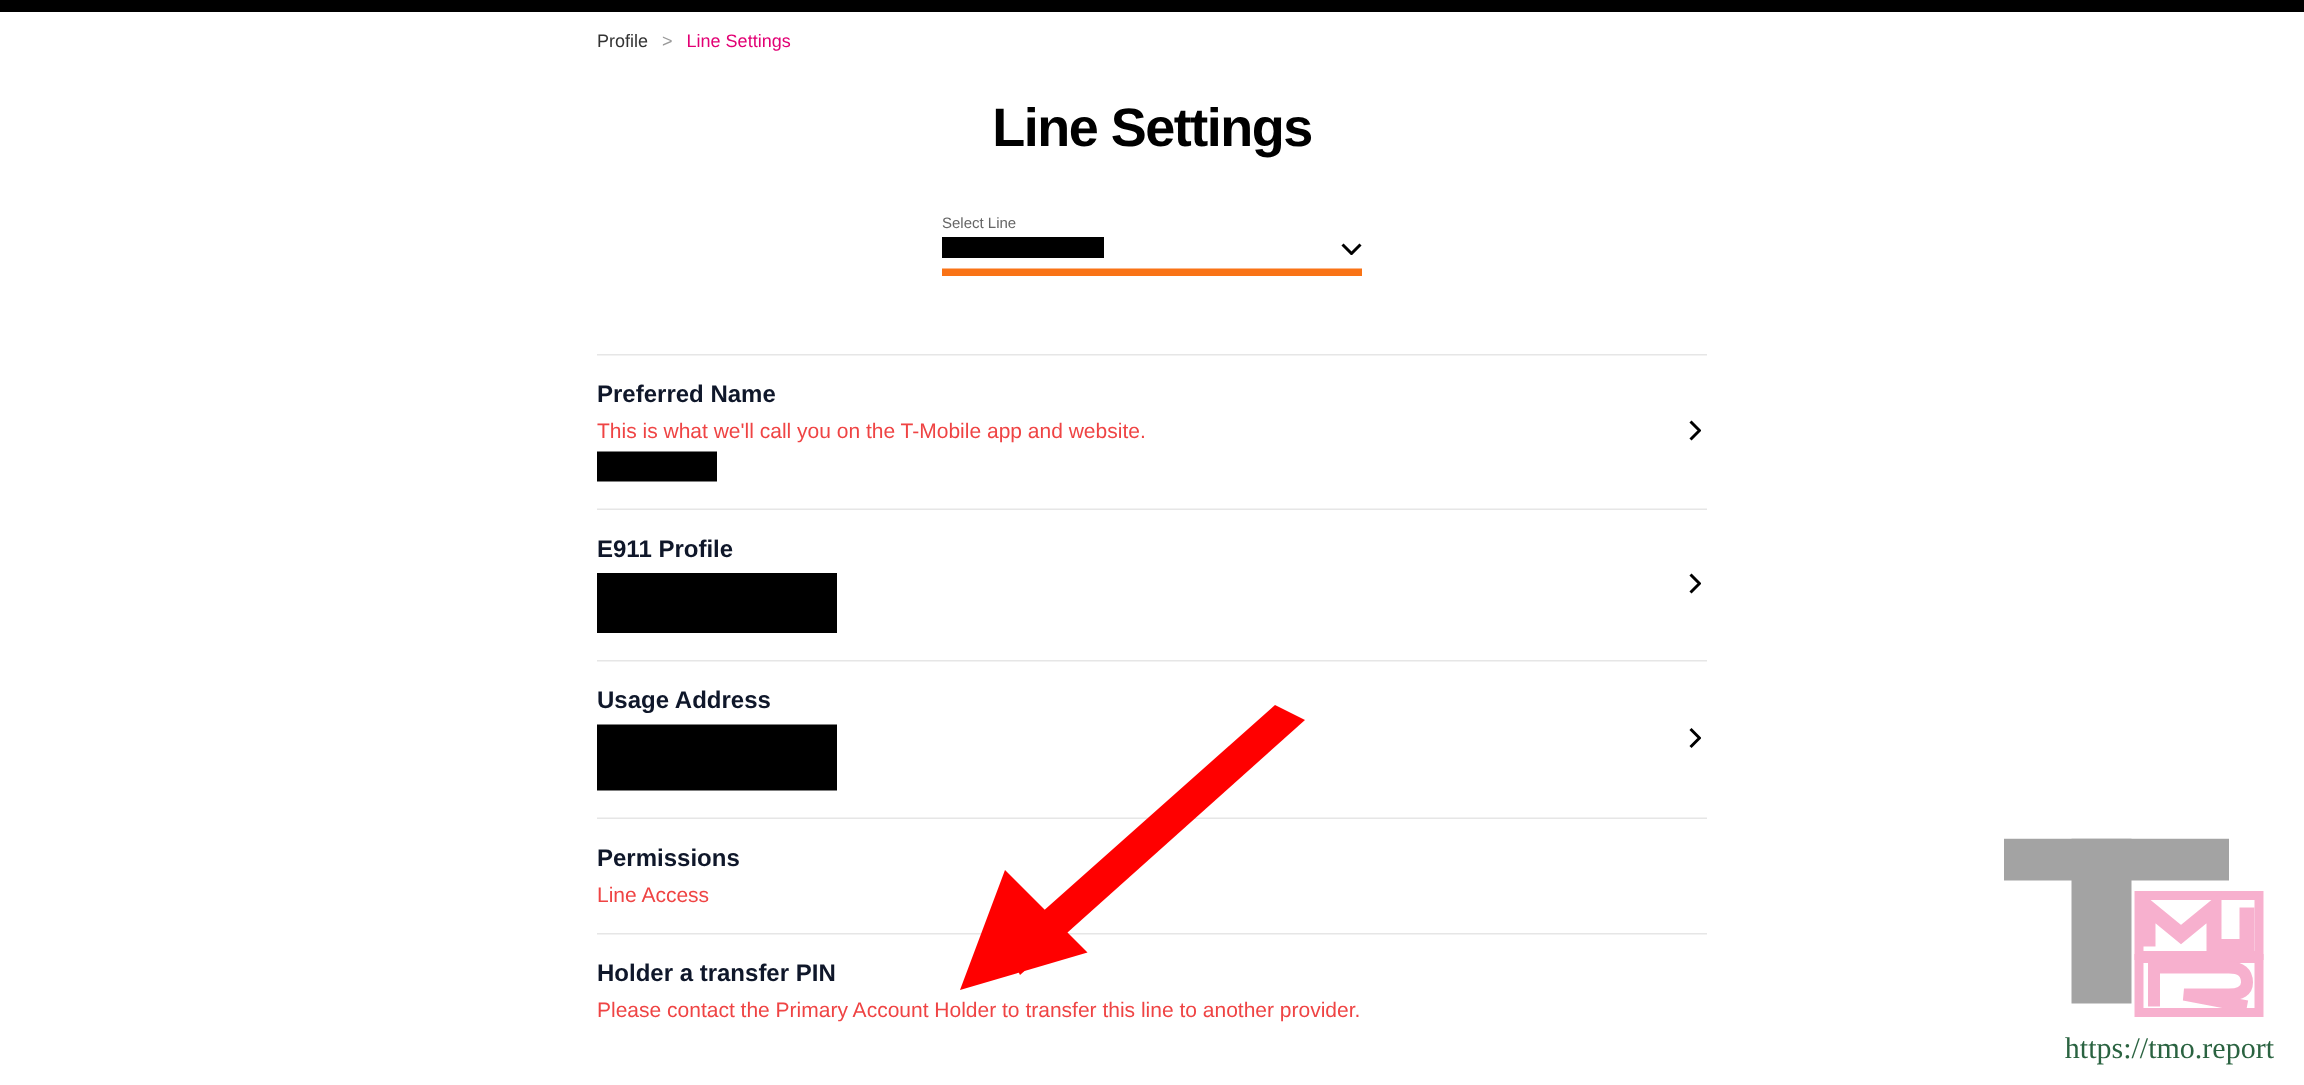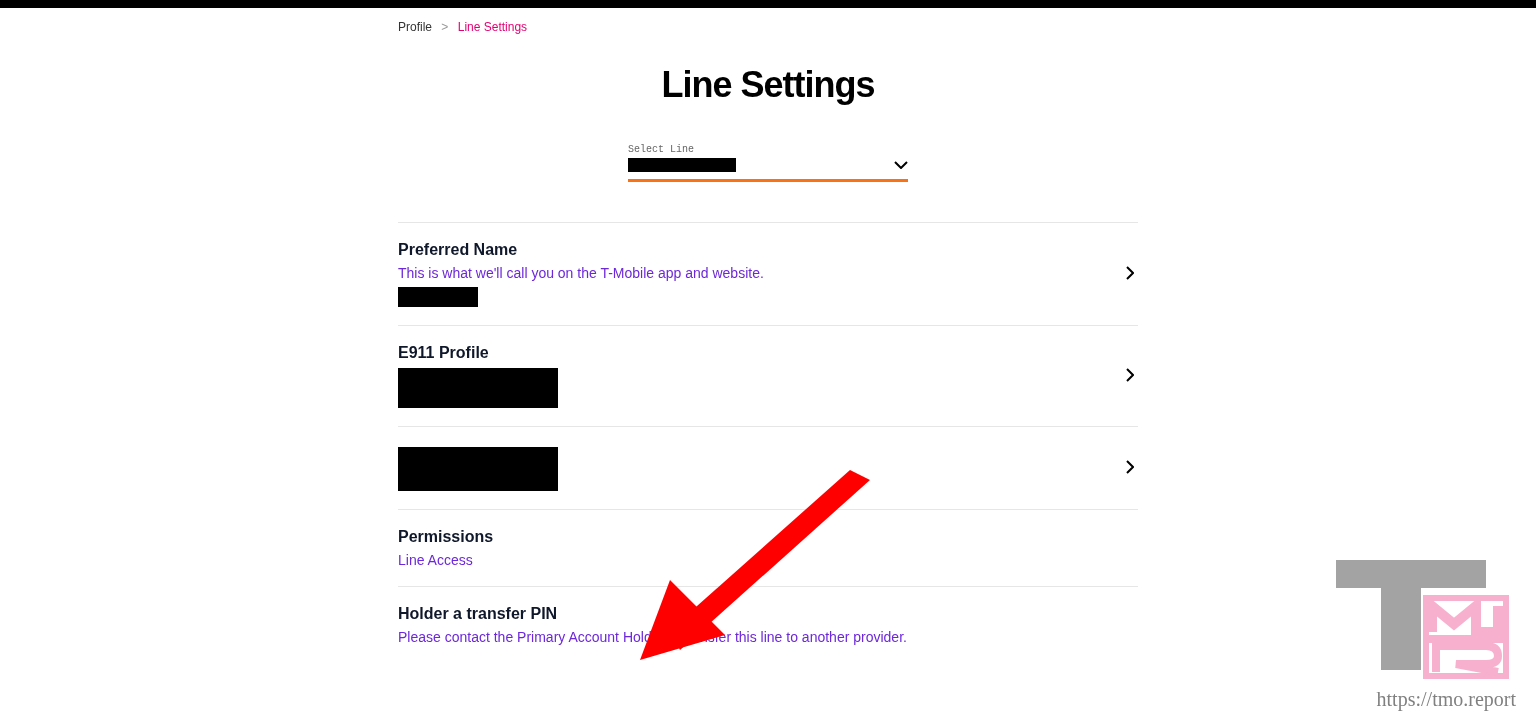--- a/index.html
+++ b/index.html
@@ -40,25 +40,24 @@
     .page-title {
       font-size: 36px;
       font-weight: 900;
       text-align: center;
       letter-spacing: -1px;
       margin-bottom: 38px;
       color: #000;
     }
     .select-line-wrap {
       width: 280px;
-      margin: 0 auto 40px auto;
-      border-bottom: 3px solid #f97316;
+      margin: 0 auto 52px auto;
+      border-bottom: 5px solid #f97316;
       position: relative;
       padding-bottom: 6px;
-      font-family: Liberation Mono, monospace;
     }
     .select-line-label {
       font-size: 10px;
       color: #666;
       display: block;
       margin-bottom: 2px;
     }
     .select-line-value {
       display: flex;
       align-items: center;
@@ -92,21 +91,21 @@
       flex: 1;
     }
     .row-title {
       font-size: 16px;
       font-weight: 700;
       color: #0f172a;
       margin-bottom: 6px;
     }
     .row-desc {
       font-size: 14px;
-      color: #6d28d9;
+      color: #ef4444;
     }
     .row-arrow {
       font-size: 14px;
       color: #000;
       font-weight: bold;
       padding-right: 4px;
     }
     .redact-name {
       width: 80px;
       height: 20px;
@@ -143,21 +142,21 @@
       position: absolute;
       right: 20px;
       bottom: 12px;
       text-align: right;
       z-index: 5;
       opacity: 0.9;
     }
     .watermark-url {
       font-family: Georgia, 'Times New Roman', serif;
       font-size: 20px;
-      color: #737373;
+      color: #14532d;
       margin-top: 4px;
     }
   </style>
 </head>
 <body>
 
 <div class="top-bar"></div>
 
 <div class="container">
 
@@ -203,20 +202,21 @@
       </div>
       <span class="row-arrow">
         <svg width="8" height="14" viewBox="0 0 8 14">
             <path d="M1 1 L7 7 L1 13" stroke="#000" stroke-width="2" fill="none"></path>
           </svg>
       </span>
     </div>
 
     <div class="settings-row">
       <div class="row-content">
+        <div class="row-title">Usage Address</div>
         <div class="redact-usage"></div>
       </div>
       <span class="row-arrow">
         <svg width="8" height="14" viewBox="0 0 8 14">
             <path d="M1 1 L7 7 L1 13" stroke="#000" stroke-width="2" fill="none"></path>
           </svg>
       </span>
     </div>
 
     <div class="settings-row-noarrow">

